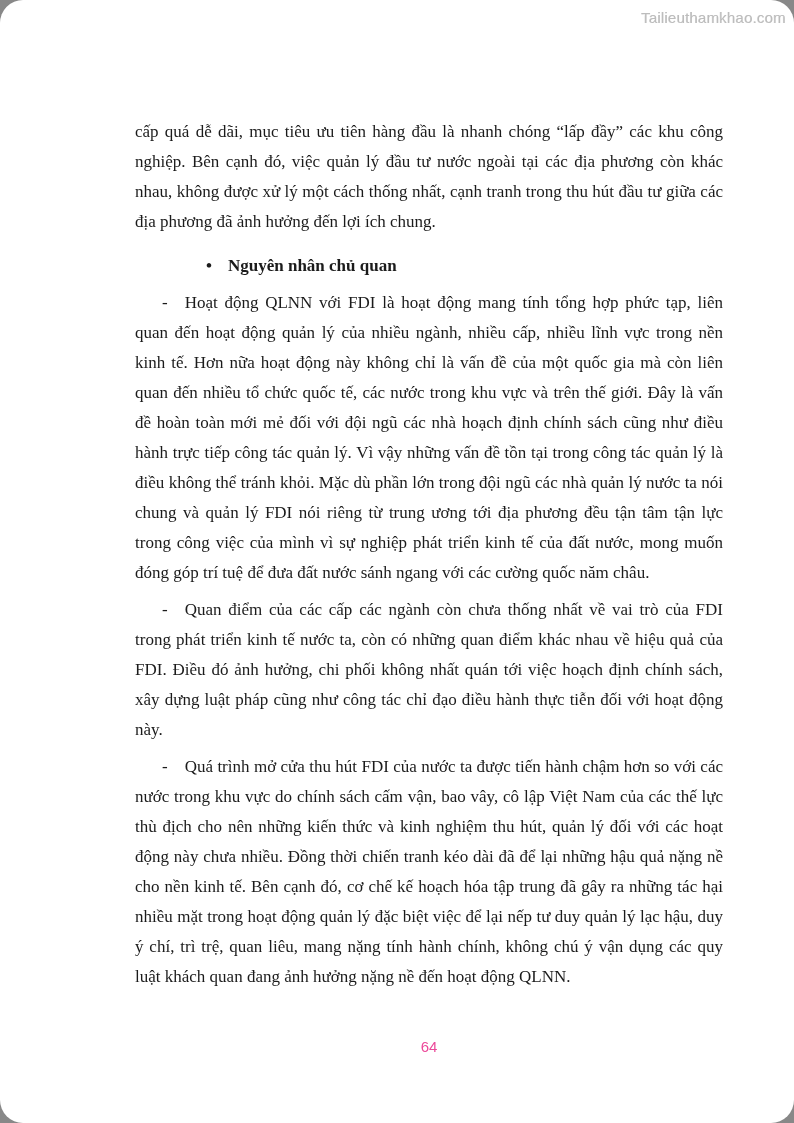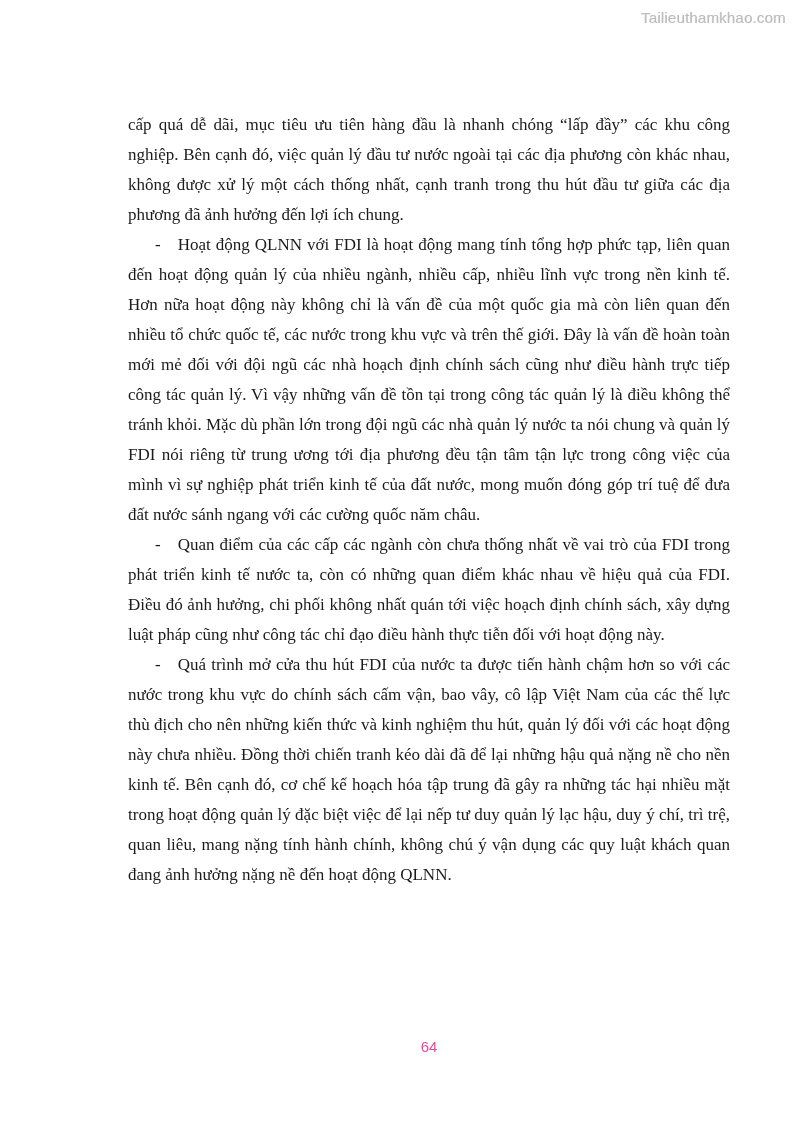--- a/index.html
+++ b/index.html
@@ -8,20 +8,21 @@
     background: #888;
   }
   .page {
     position: relative;
     width: 794px;
     height: 1123px;
     margin: 0 auto;
     background: #ffffff;
     font-family: "Liberation Serif", serif;
     overflow: hidden;
+    border-radius: 23px;
   }
   .watermark {
     position: absolute;
     top: 9px;
     right: 8px;
     font-family: "Liberation Sans", sans-serif;
     font-size: 15px;
     color: #bcbcbc;
     text-shadow: 1px 1px 0 #ffffff, -0.5px -0.5px 0 #d8d8d8;
     letter-spacing: 0.2px;
@@ -29,21 +30,21 @@
   .content {
     position: absolute;
     left: 128px;
     top: 110px;
     width: 602px;
     color: #1b1b1b;
     font-size: 17px;
     line-height: 30px;
   }
   .content p {
-    margin: 0;
+    margin: 7px;
     text-align: justify;
   }
   .heading {
     font-weight: bold;
     margin: 13px 0 0 42px !important;
     text-align: left !important;
   }
   .bullet-line {
     font-weight: bold;
     margin: 14px 0 0 78px !important;
@@ -74,20 +75,23 @@
 
 <div class="page">
 
   <div class="watermark">Tailieuthamkhao.com</div>
 
   <div class="content">
 
     <p class="body-para">cấp quá dễ dãi, mục tiêu ưu tiên hàng đầu là nhanh chóng “lấp đầy” các khu công nghiệp. Bên cạnh đó, việc quản lý đầu tư nước ngoài tại các địa phương còn khác nhau, không được xử lý một cách thống nhất, cạnh tranh trong thu hút đầu tư giữa các địa phương đã ảnh hưởng đến lợi ích chung.</p>
 
 
+    <p class="bullet-line">
+      <span class="bullet-marker">•</span><span>Nguyên nhân chủ quan</span>
+    </p>
 
     <p class="dash-para">
       <span class="dash-marker">-</span><span>Hoạt động QLNN với FDI là hoạt động mang tính tổng hợp phức tạp, liên quan đến hoạt động quản lý của nhiều ngành, nhiều cấp, nhiều lĩnh vực trong nền kinh tế. Hơn nữa hoạt động này không chỉ là vấn đề của một quốc gia mà còn liên quan đến nhiều tổ chức quốc tế, các nước trong khu vực và trên thế giới. Đây là vấn đề hoàn toàn mới mẻ đối với đội ngũ các nhà hoạch định chính sách cũng như điều hành trực tiếp công tác quản lý. Vì vậy những vấn đề tồn tại trong công tác quản lý là điều không thể tránh khỏi. Mặc dù phần lớn trong đội ngũ các nhà quản lý nước ta nói chung và quản lý FDI nói riêng từ trung ương tới địa phương đều tận tâm tận lực trong công việc của mình vì sự nghiệp phát triển kinh tế của đất nước, mong muốn đóng góp trí tuệ để đưa đất nước sánh ngang với các cường quốc năm châu.</span>
     </p>
 
     <p class="dash-para">
       <span class="dash-marker">-</span><span>Quan điểm của các cấp các ngành còn chưa thống nhất về vai trò của FDI trong phát triển kinh tế nước ta, còn có những quan điểm khác nhau về hiệu quả của FDI. Điều đó ảnh hưởng, chi phối không nhất quán tới việc hoạch định chính sách, xây dựng luật pháp cũng như công tác chỉ đạo điều hành thực tiễn đối với hoạt động này.</span>
     </p>
 
     <p class="dash-para">

